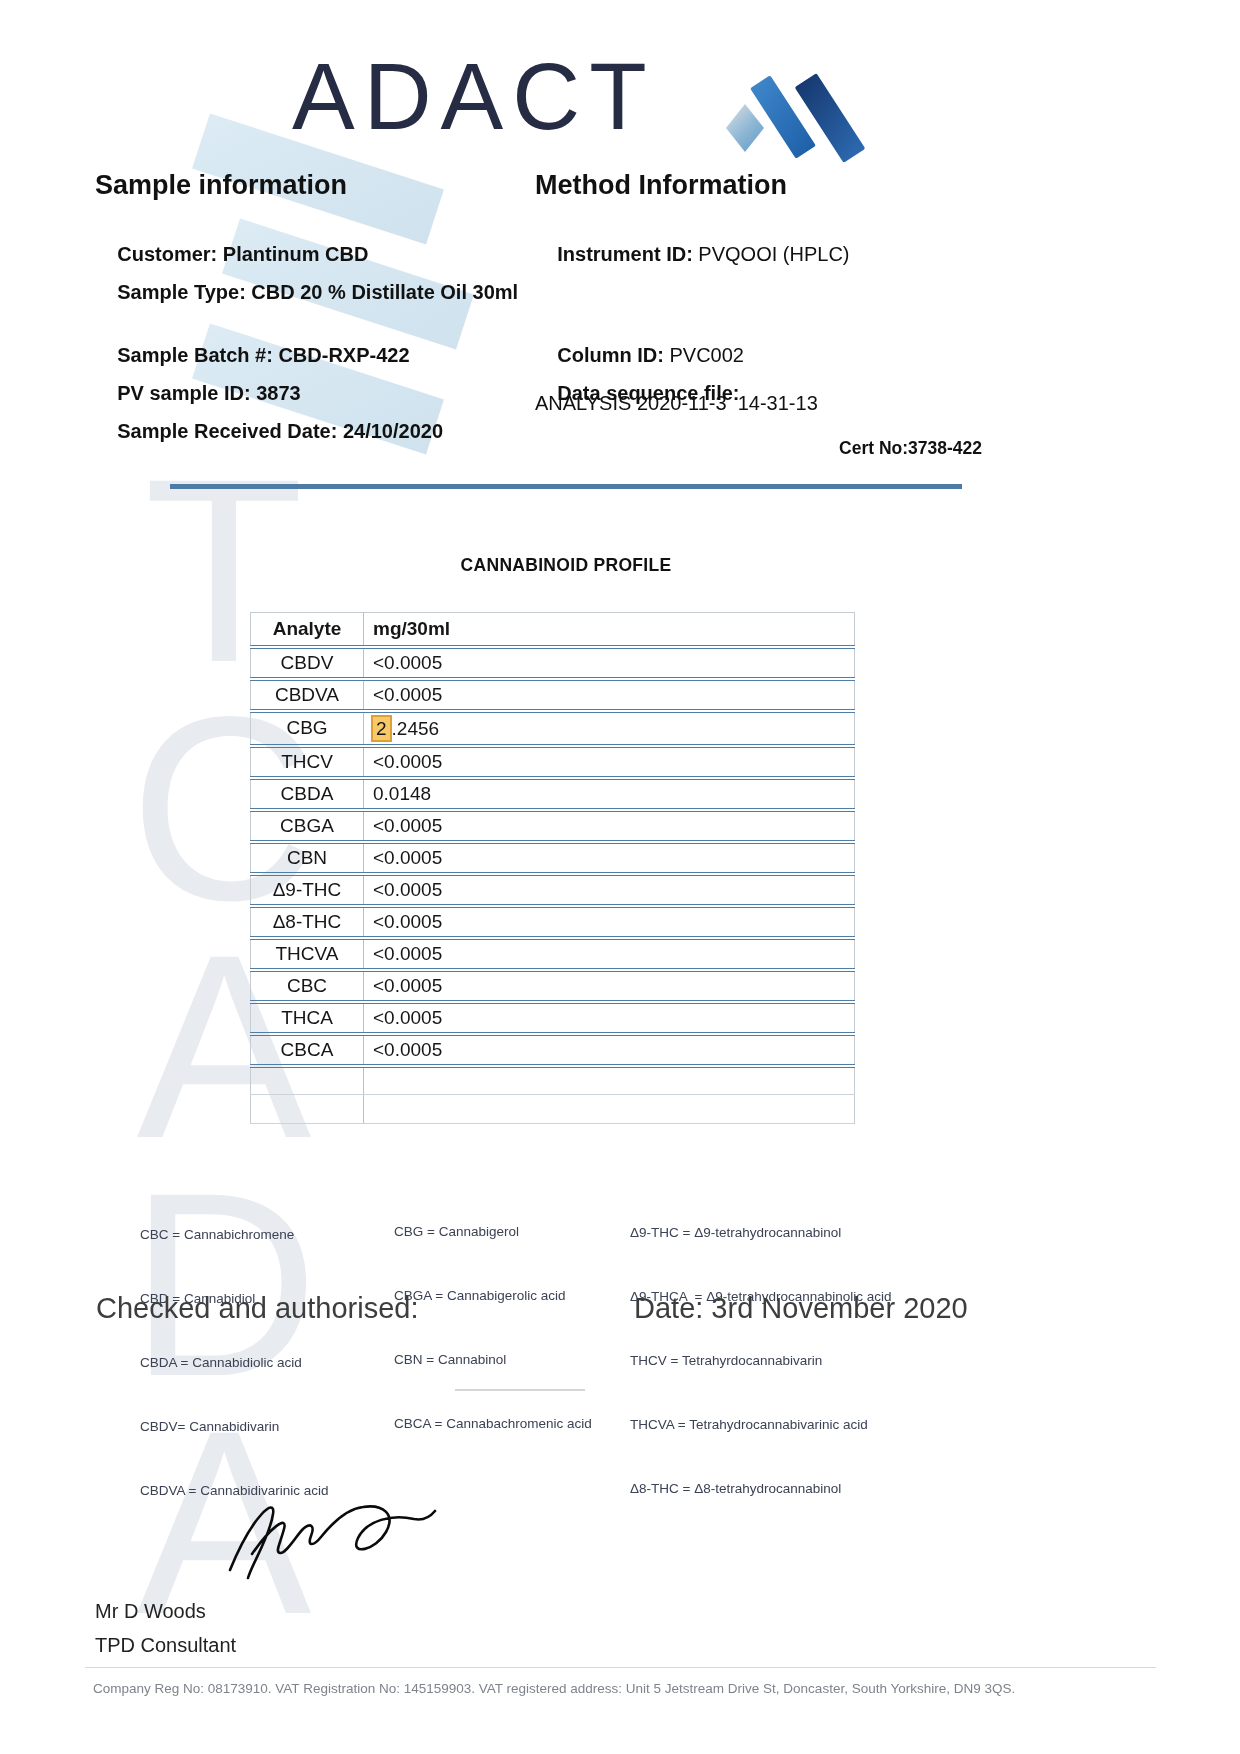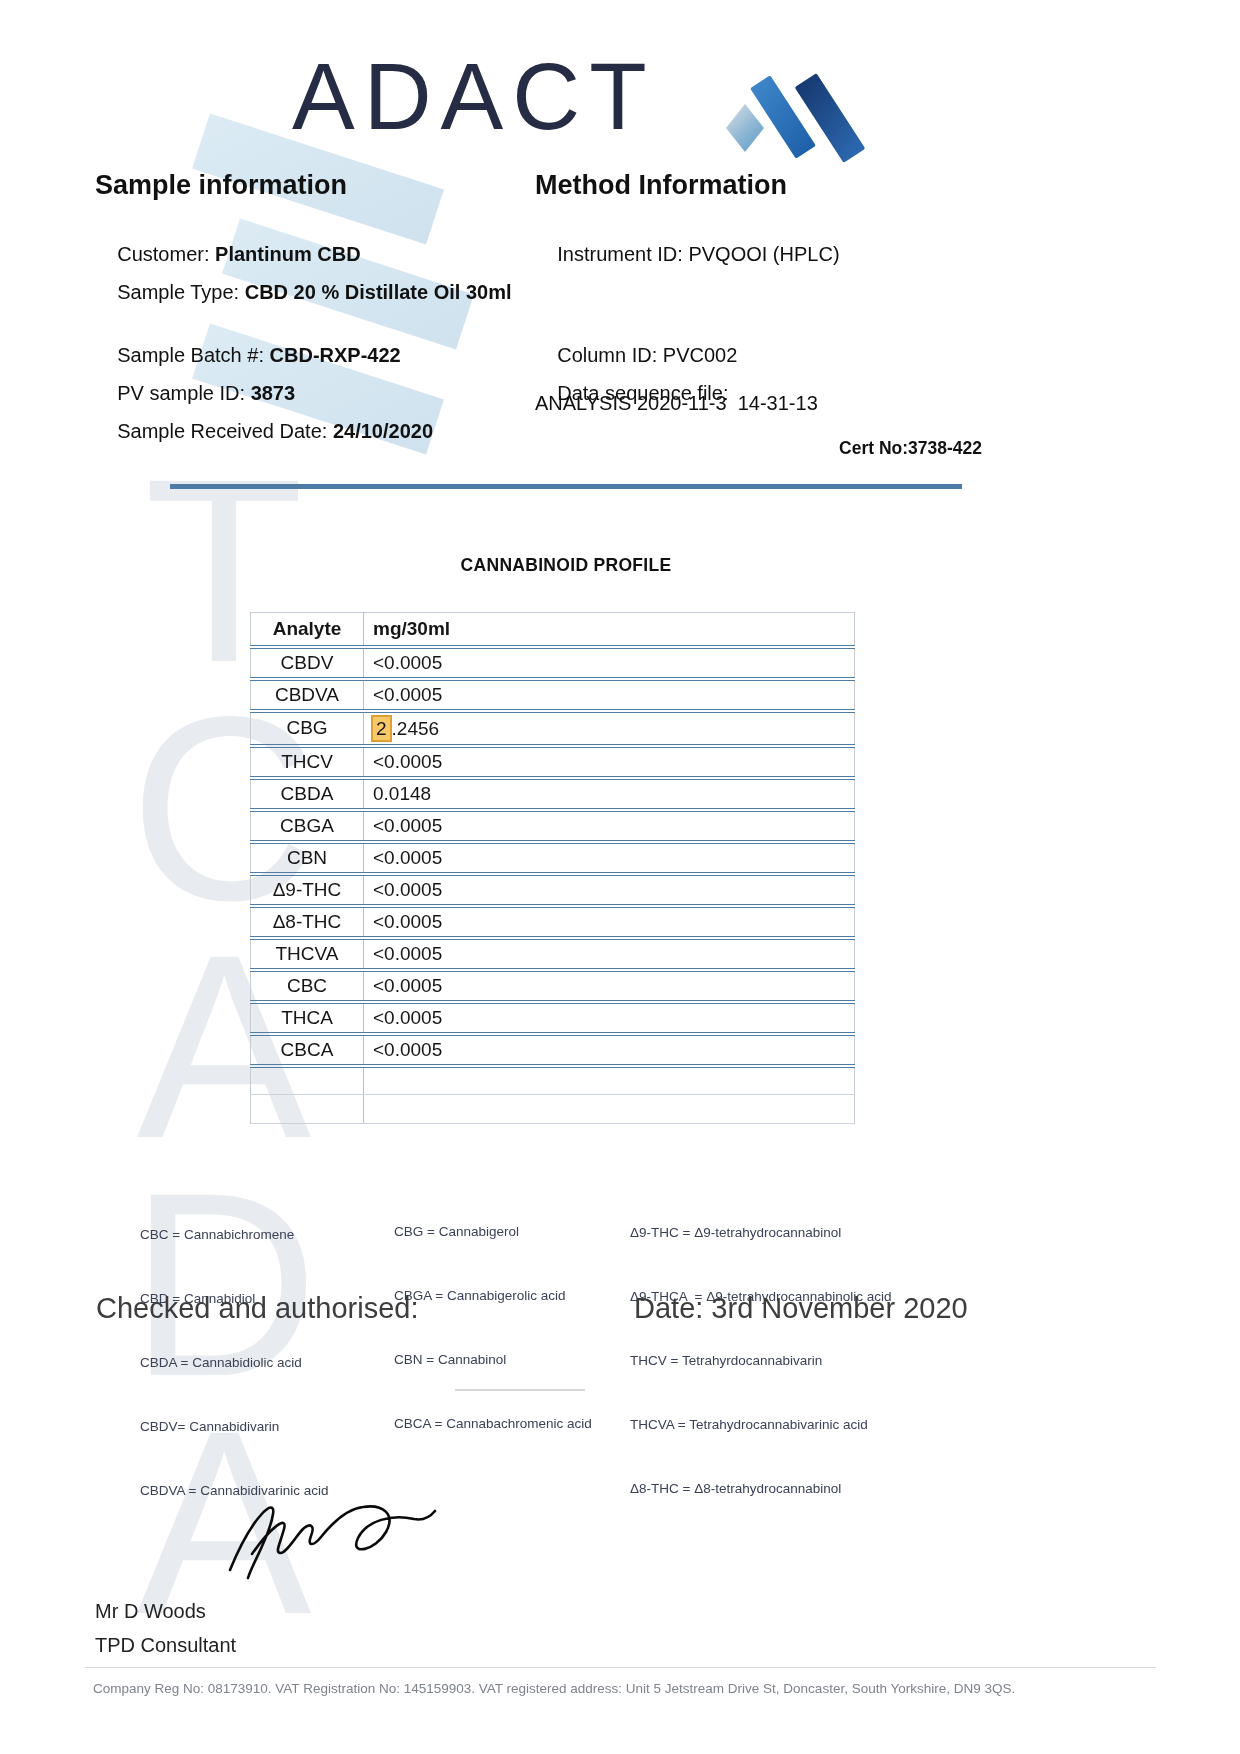--- a/index.html
+++ b/index.html
@@ -35,21 +35,21 @@
     left:49px;top:-1px;width:24px;height:84px;transform:rotate(-33deg);
     background:linear-gradient(160deg,#3f86c9,#1d60a9);
   }
   #logo-bar-dark{
     left:95px;top:-3px;width:26px;height:90px;transform:rotate(-33deg);
     background:linear-gradient(160deg,#16386f,#2d6ab2);
   }
   
   .sec-title{position:absolute;z-index:1;font-size:27px;font-weight:bold;color:#111;}
   .field{position:absolute;z-index:1;font-size:20px;line-height:28px;color:#111;white-space:pre-wrap;}
-  .field .lbl{font-weight:normal;margin-top:48px;}
+  .field .lbl{font-weight:bold;margin-top:48px;}
   .field.allbold{font-weight:bold;}
   .field .val-reg{font-weight:normal;}
   
   #cert-no{position:absolute;left:690px;top:438px;width:292px;z-index:1;text-align:right;font-size:17.5px;font-weight:bold;color:#111;}
   #blue-rule{position:absolute;left:170px;top:484px;width:792px;height:5px;background:#4c7ca6;z-index:1;}
   #profile-title{position:absolute;left:170px;top:555px;width:792px;z-index:1;text-align:center;font-size:17.5px;font-weight:bold;letter-spacing:.3px;color:#111;}
   
   #cann-table{
     position:absolute;left:250px;top:612px;width:605px;z-index:1;
     border-collapse:collapse;table-layout:fixed;font-size:19px;color:#161616;

